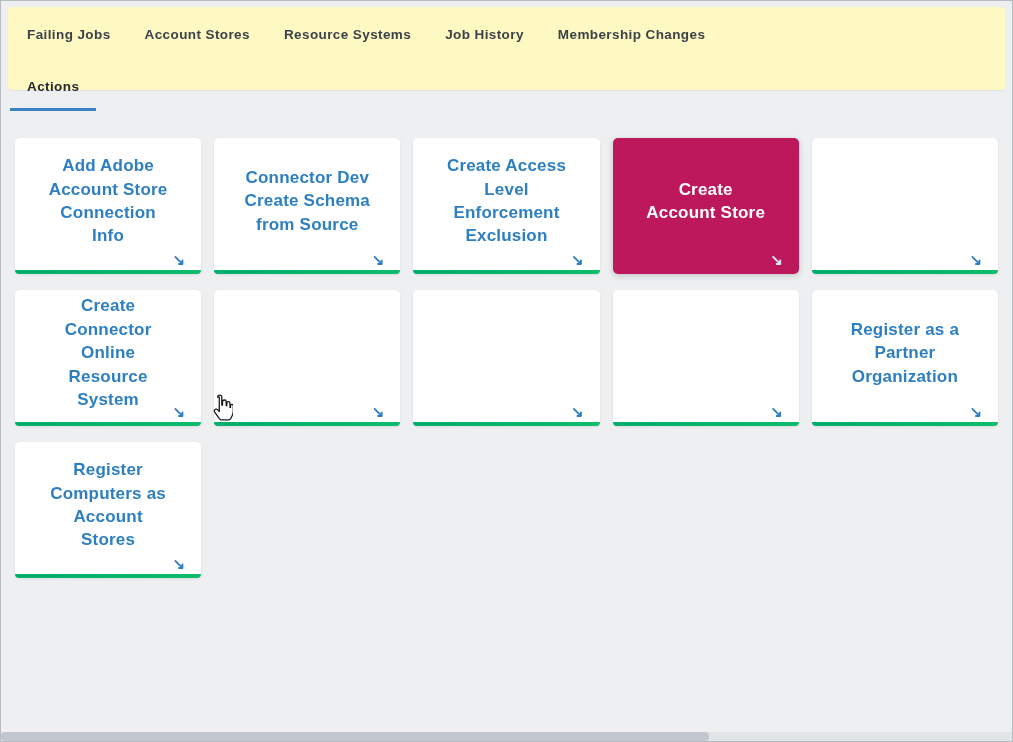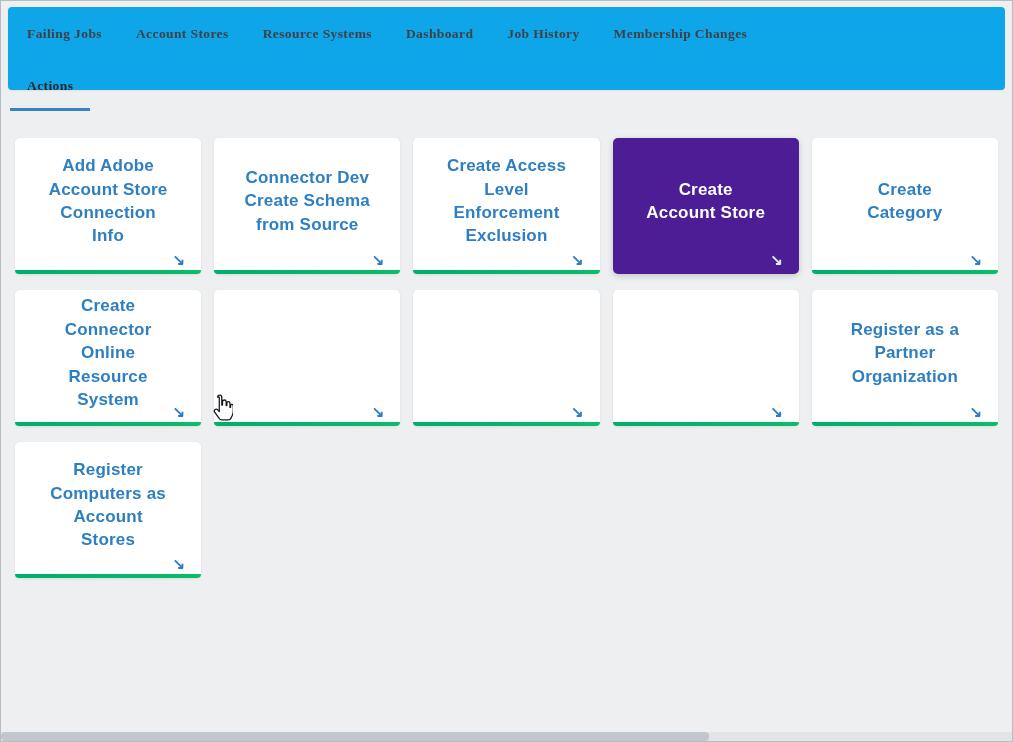--- a/index.html
+++ b/index.html
@@ -8,24 +8,23 @@
     font-family:"Liberation Sans", sans-serif;
     background:#edeff1;
     position:relative;
     overflow:hidden;
     border:1px solid #b6bcc2;
   }
 
   
   .nav-panel {
     position:absolute; left:7px; right:7px; top:6px; height:83px;
-    background:#0ea5e9; border-radius:4px;
+    background:#fef9c3; border-radius:4px;
     box-shadow:0 1px 2px rgba(0,0,0,.06);
     padding:0 2px;
-    font-family:Liberation Serif, serif;
   }
   .nav-row { display:flex; align-items:stretch; }
   .nav-row.row1 { height:57px; }
   .nav-row.row2 { height:47px; }
   .tab {
     display:flex; align-items:center;
     padding:0 17px;
     font-size:13.5px; font-weight:600; color:#3c4248;
     letter-spacing:.4px; white-space:nowrap; cursor:pointer;
     border-bottom:3px solid transparent;
@@ -50,21 +49,21 @@
   }
   .card-arrow {
     position:absolute; right:16px; bottom:7px;
     font-size:15px; font-weight:700; color:#2d7fc2; line-height:1;
   }
   .card-bar {
     position:absolute; left:0; right:0; bottom:0; height:4px;
     border-radius:0 0 5px 5px;
     background:linear-gradient(90deg,#00ae6d,#0cbb6b);
   }
-  .card.highlighted { background:#4c1d95; box-shadow:0 2px 6px rgba(0,0,0,.18); }
+  .card.highlighted { background:#be185d; box-shadow:0 2px 6px rgba(0,0,0,.18); }
   .card.highlighted .card-label { color:#ffffff; }
   .card.highlighted .card-arrow { color:#dbe9f6; }
 
   
   .hscrollbar {
     position:absolute; left:0; right:0; bottom:0; height:9px;
     background:#e2e5e8;
   }
   .hthumb { height:9px; width:70%; background:#c1c7cc; border-radius:4px; }
 
@@ -74,21 +73,20 @@
 </head>
 <body>
 
 <div class="viewport">
 
   <header class="nav-panel">
     <div class="nav-row row1">
         <div class="tab">Failing Jobs</div>
         <div class="tab">Account Stores</div>
         <div class="tab">Resource Systems</div>
-        <div class="tab">Dashboard</div>
         <div class="tab">Job History</div>
         <div class="tab">Membership Changes</div>
       </div>
     <div class="nav-row row2">
         <div class="tab active">Actions</div>
       </div>
   </header>
 
   <main class="grid">
       <div class="card">
@@ -104,21 +102,20 @@
       <div class="card">
         <div class="card-label">Create Access Level Enforcement Exclusion</div>
         <span class="card-arrow">↘</span>
         <div class="card-bar"></div>
       </div>
       <div class="card highlighted">
         <div class="card-label">Create Account Store</div>
         <span class="card-arrow">↘</span>
       </div>
       <div class="card">
-        <div class="card-label">Create Category</div>
         <span class="card-arrow">↘</span>
         <div class="card-bar"></div>
       </div>
       <div class="card">
         <div class="card-label">Create Connector Online Resource System</div>
         <span class="card-arrow">↘</span>
         <div class="card-bar"></div>
       </div>
       <div class="card">
         <span class="card-arrow">↘</span>

